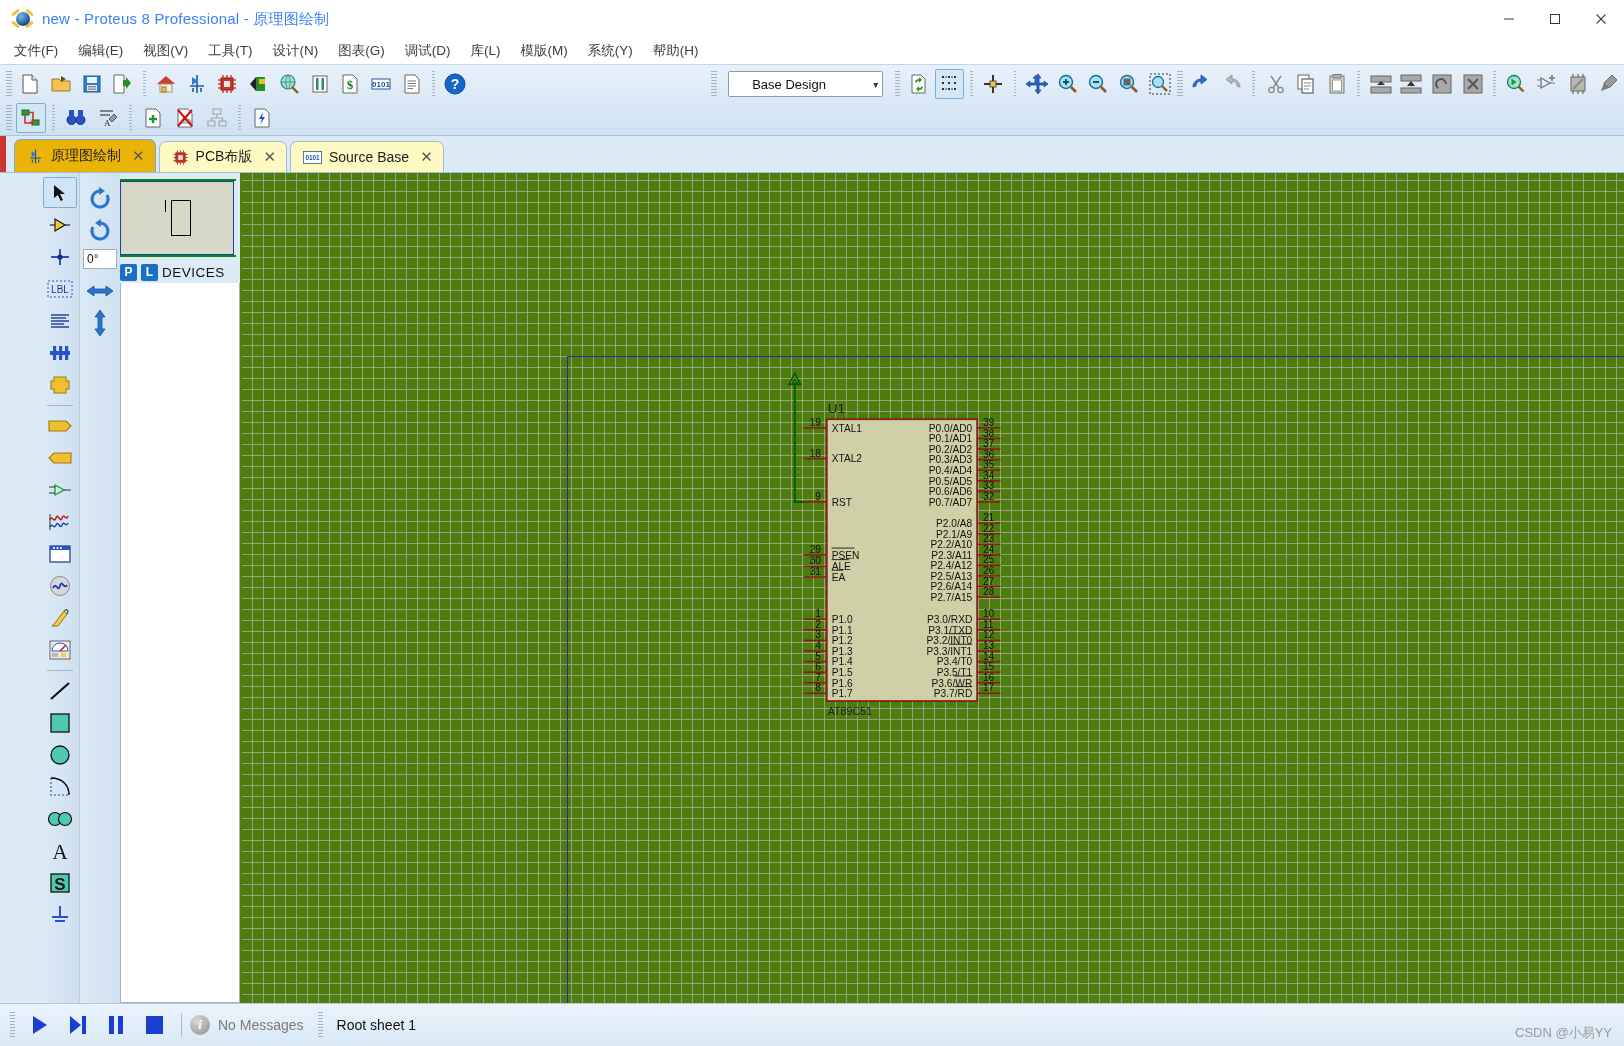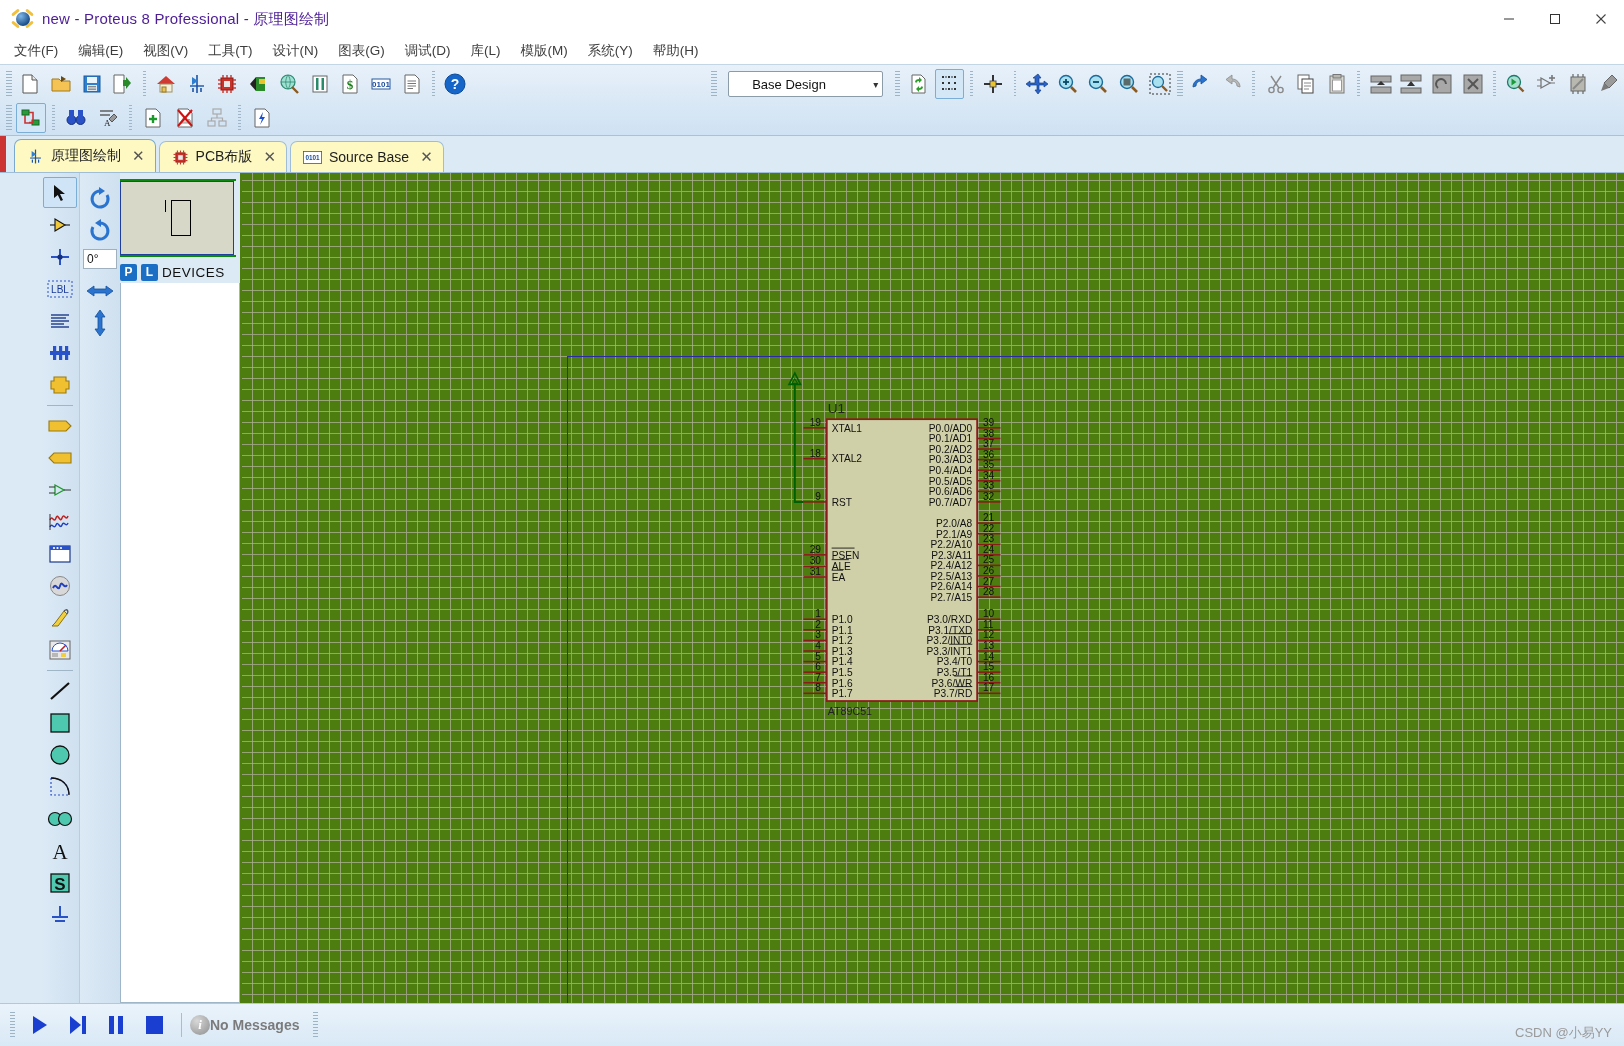--- a/index.html
+++ b/index.html
@@ -14,21 +14,21 @@
   
   .titlebar{height:38px;background:#ffffff;display:flex;align-items:center;flex:0 0 auto;border-bottom:0;}
   .title-icon{width:22px;height:22px;margin-left:12px;margin-right:8px;position:relative;flex:0 0 auto;}
   .title-icon .ball{position:absolute;left:4px;top:4px;width:14px;height:14px;border-radius:50%;
       background:radial-gradient(circle at 35% 30%,#7fb6e8,#1b4f8a 70%);}
   .title-icon .sp{position:absolute;width:9px;height:3px;background:#f0c040;border-radius:2px;}
   .title-icon .sp1{left:-1px;top:3px;transform:rotate(-40deg);}
   .title-icon .sp2{left:13px;top:3px;transform:rotate(40deg);}
   .title-icon .sp3{left:-1px;top:15px;transform:rotate(40deg);}
   .title-icon .sp4{left:13px;top:15px;transform:rotate(-40deg);}
-  .title-text{font-size:15px;color:#4c1d95;letter-spacing:.2px;}
+  .title-text{font-size:15px;color:#3b82f6;letter-spacing:.2px;}
   .win-btns{margin-left:auto;display:flex;height:38px;}
   .win-btn{width:46px;height:38px;display:flex;align-items:center;justify-content:center;color:#444;font-size:13px;}
 
   
   .menubar{height:26px;background:#ffffff;display:flex;align-items:center;padding-left:4px;flex:0 0 auto;font-size:13.5px;color:#3d3d3d;}
   .menubar .mi{padding:3px 10px;white-space:nowrap;}
 
   
   .toolbars{background:linear-gradient(180deg,#e8f1fa 0%,#dbe9f6 48%,#cfe2f3 100%);
             border-top:1px solid #c3d6e6;border-bottom:1px solid #a9c2d8;flex:0 0 auto;padding:2px 0 0 0;}
@@ -43,21 +43,21 @@
       display:flex;align-items:center;padding:0 4px 0 23px;font-size:13px;color:#111;margin-left:8px;}
   .combo .cv{flex:1;}
   .combo .carrow{color:#333;font-size:10px;}
 
   
   .tabstrip{height:36px;background:#dceaf6;display:flex;align-items:flex-end;padding-left:14px;flex:0 0 auto;
       border-bottom:1px solid #9fbdd6;position:relative;}
   .tabstrip:before{content:"";position:absolute;left:0;top:0;width:6px;height:36px;background:#c33;}
   .tab{height:30px;display:flex;align-items:center;gap:7px;padding:0 10px 0 12px;font-size:14px;color:#1d1d1d;
       background:#fef9c3;border:1px solid #9fbdd6;border-bottom:none;border-radius:7px 7px 0 0;margin-right:3px;}
-  .tab.active{background:#fef9c3;border-color:#7aa9cc;height:32px;}
+  .tab.active{background:#eab308;border-color:#7aa9cc;height:32px;}
   .tab .tlabel{white-space:nowrap;}
   .tab .tclose{color:#555;font-size:15px;margin-left:4px;font-weight:400;}
 
   
   .content{flex:1 1 auto;display:flex;min-height:0;background:#dceaf6;}
 
   
   .leftcol{width:38px;background:linear-gradient(90deg,#dceaf6,#cfe0ef);display:flex;flex-direction:column;
       align-items:center;padding-top:4px;flex:0 0 auto;border-right:1px solid #b9cddf;margin-left:41px;}
   .ltool{width:32px;height:29px;display:flex;align-items:center;justify-content:center;margin-bottom:1px;border:1px solid transparent;border-radius:2px;}
@@ -104,21 +104,21 @@
 
   
   .statusbar{height:42px;background:linear-gradient(180deg,#eaf3fb,#d9e9f6);display:flex;align-items:center;
       flex:0 0 auto;border-top:1px solid #b3c9da;padding-left:8px;position:relative;}
   .sgrip{width:5px;height:26px;margin:0 6px 0 2px;background:repeating-linear-gradient(180deg,#9db4c6 0 1px,transparent 1px 3px);}
   .sbtn{width:38px;height:34px;display:flex;align-items:center;justify-content:center;}
   .ssep{width:1px;height:24px;background:#a9bdcd;margin:0 8px;}
   .msgicon{width:20px;height:20px;border-radius:50%;background:radial-gradient(circle at 35% 30%,#d8d8d8,#8d8d8d);
       color:#fff;font-size:13px;font-style:italic;font-weight:700;display:flex;align-items:center;justify-content:center;
       font-family:"Liberation Serif",serif;}
-  .msgtext{font-size:14px;color:#7b7b7b;font-weight:bold;}
+  .msgtext{font-size:14px;color:#7b7b7b;margin-left:8px;}
   .rootsheet{font-size:14px;color:#111;margin-left:8px;}
   .watermark{position:absolute;right:12px;bottom:4px;font-size:13px;color:#9a9a9a;}
   .sheetfield{flex:1 1 auto;height:42px;display:flex;align-items:center;}
 </style>
 </head>
 <body>
 
 <div class="app">
 
   <div class="titlebar">
@@ -977,15 +977,18 @@
     </div>
     <div class="sbtn">
       <svg width="22" height="22" viewBox="0 0 22 22">
           <rect x="3" y="2" width="17" height="18" fill="#1a3fd0"></rect>
         </svg>
     </div>
     <div class="ssep"></div>
     <div class="msgicon">i</div>
     <div class="msgtext">No Messages</div>
     <div class="sgrip" style="margin-left:14px"></div>
+    <div class="sheetfield">
+      <span class="rootsheet">Root sheet 1</span>
+    </div>
     <div class="watermark">CSDN @小易YY</div>
   </div>
 </div>
 
 </body></html>

